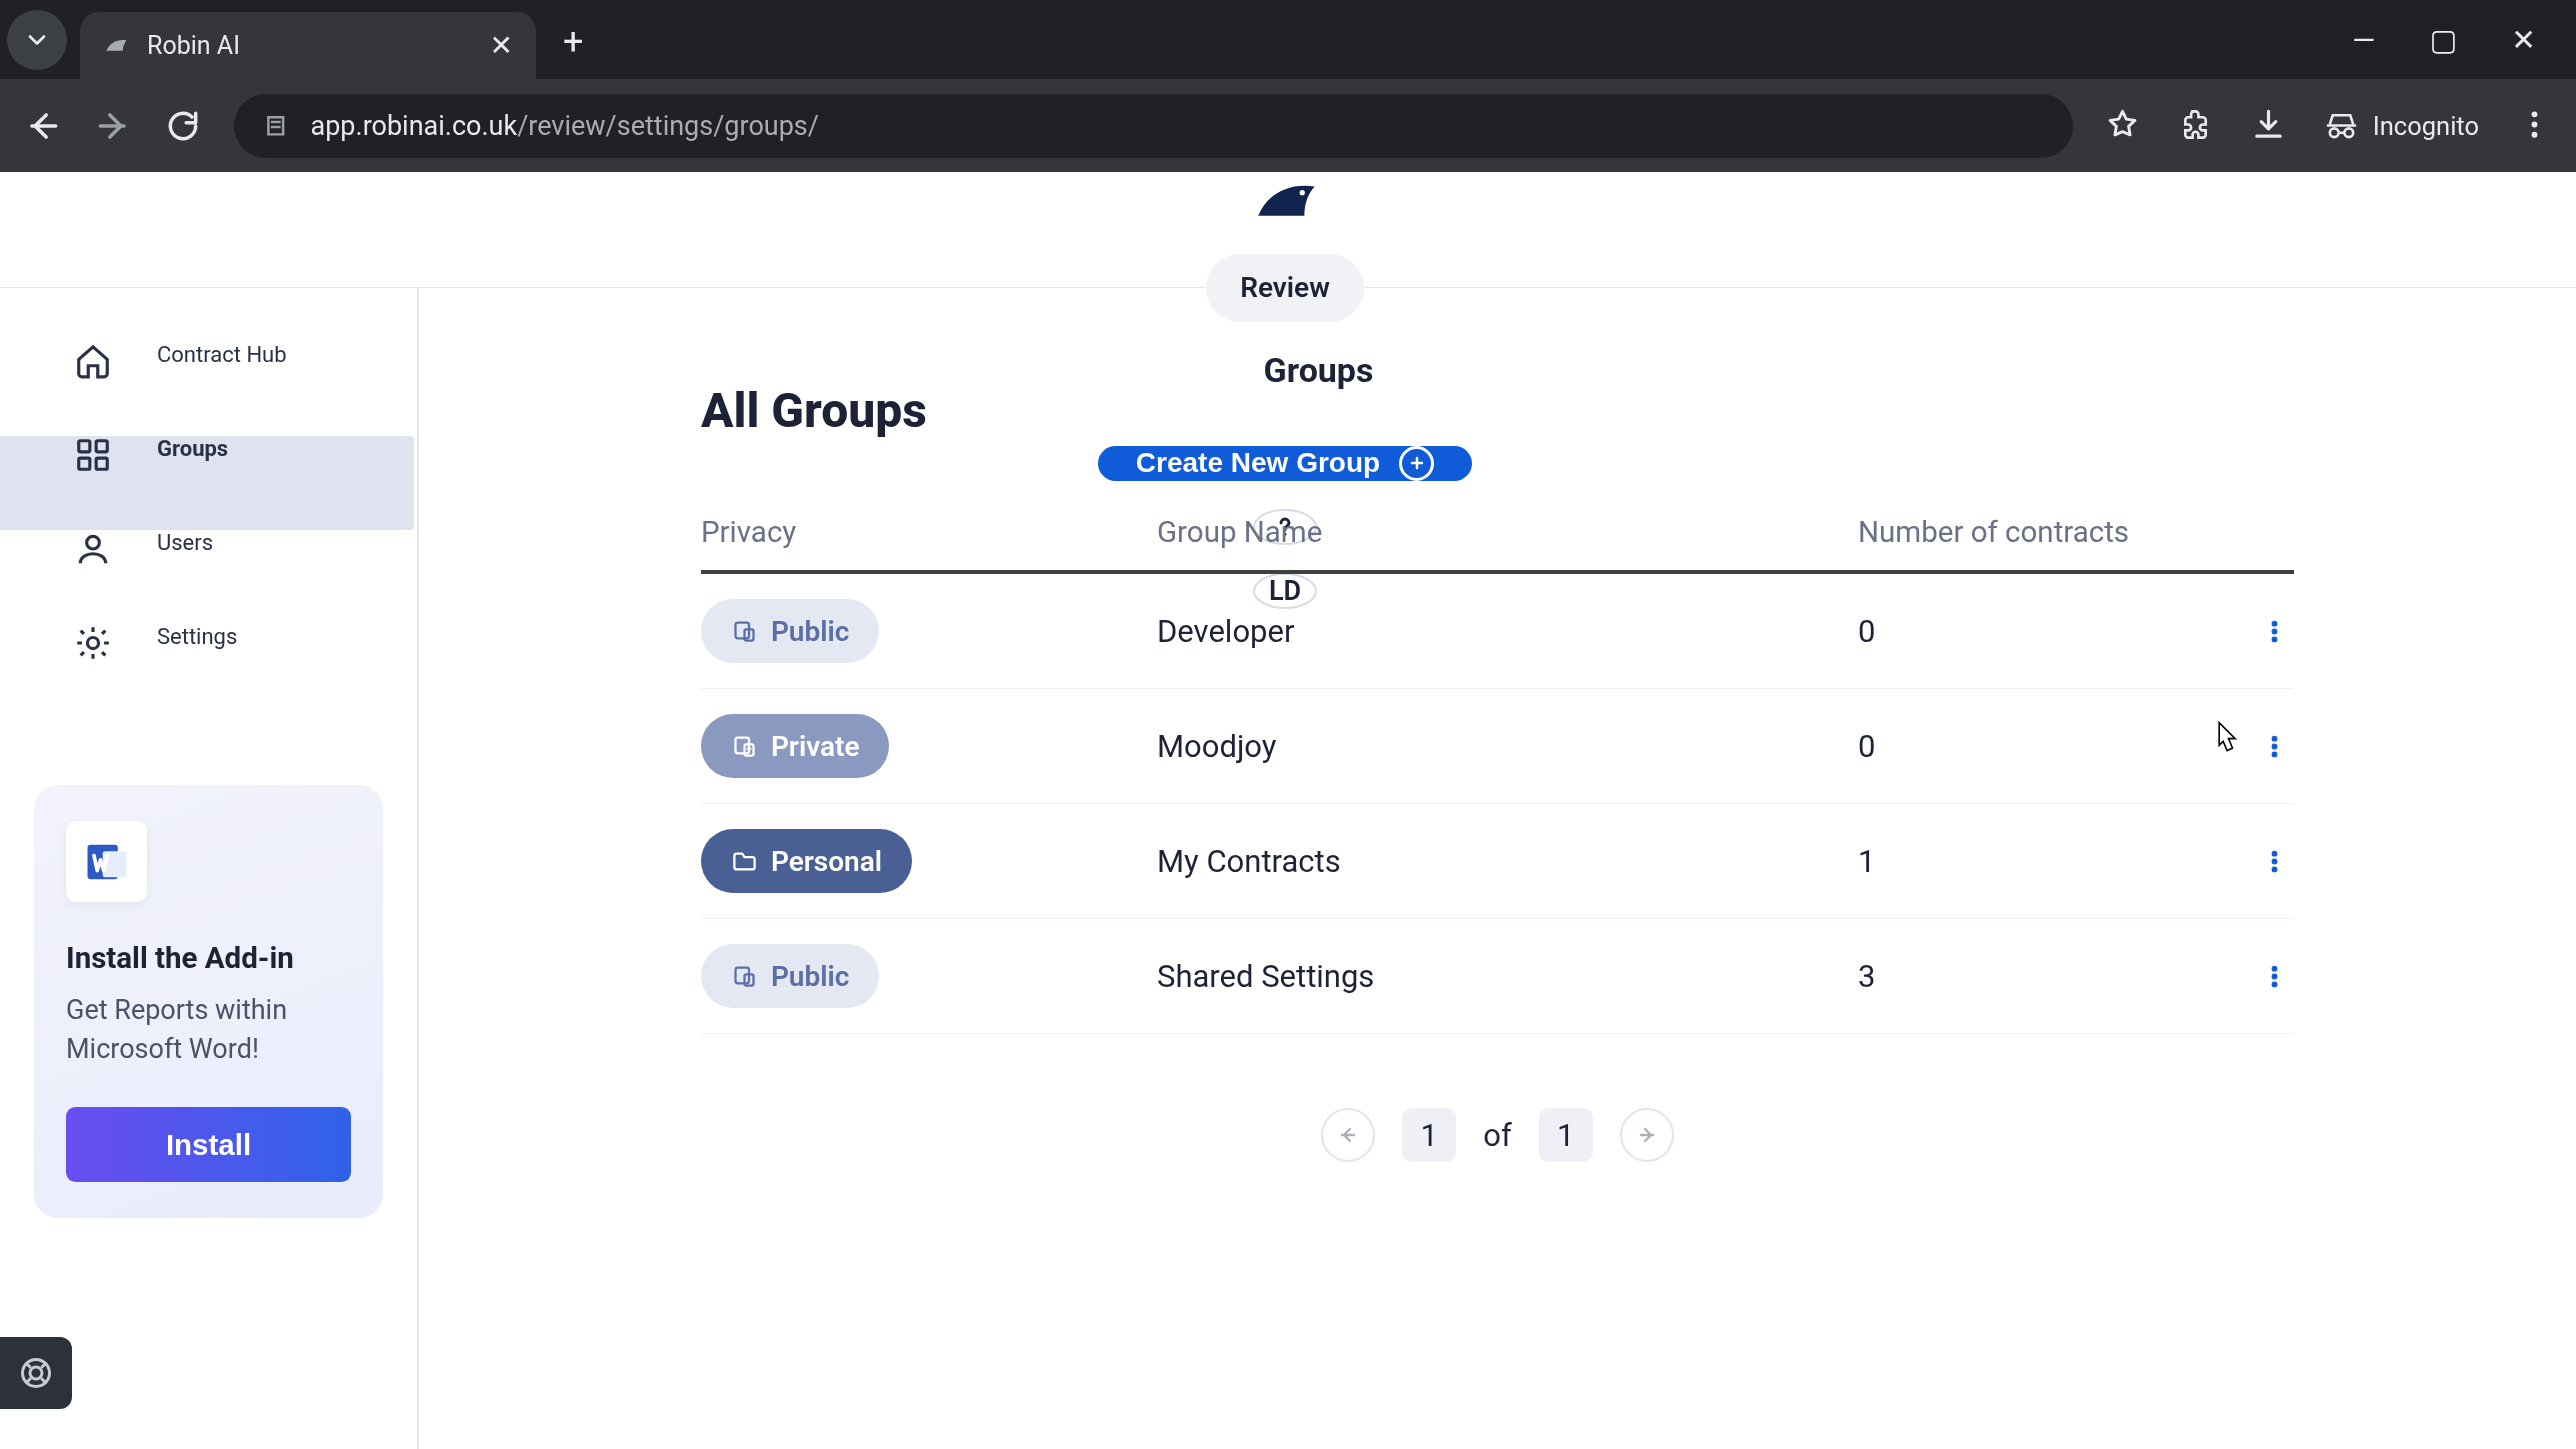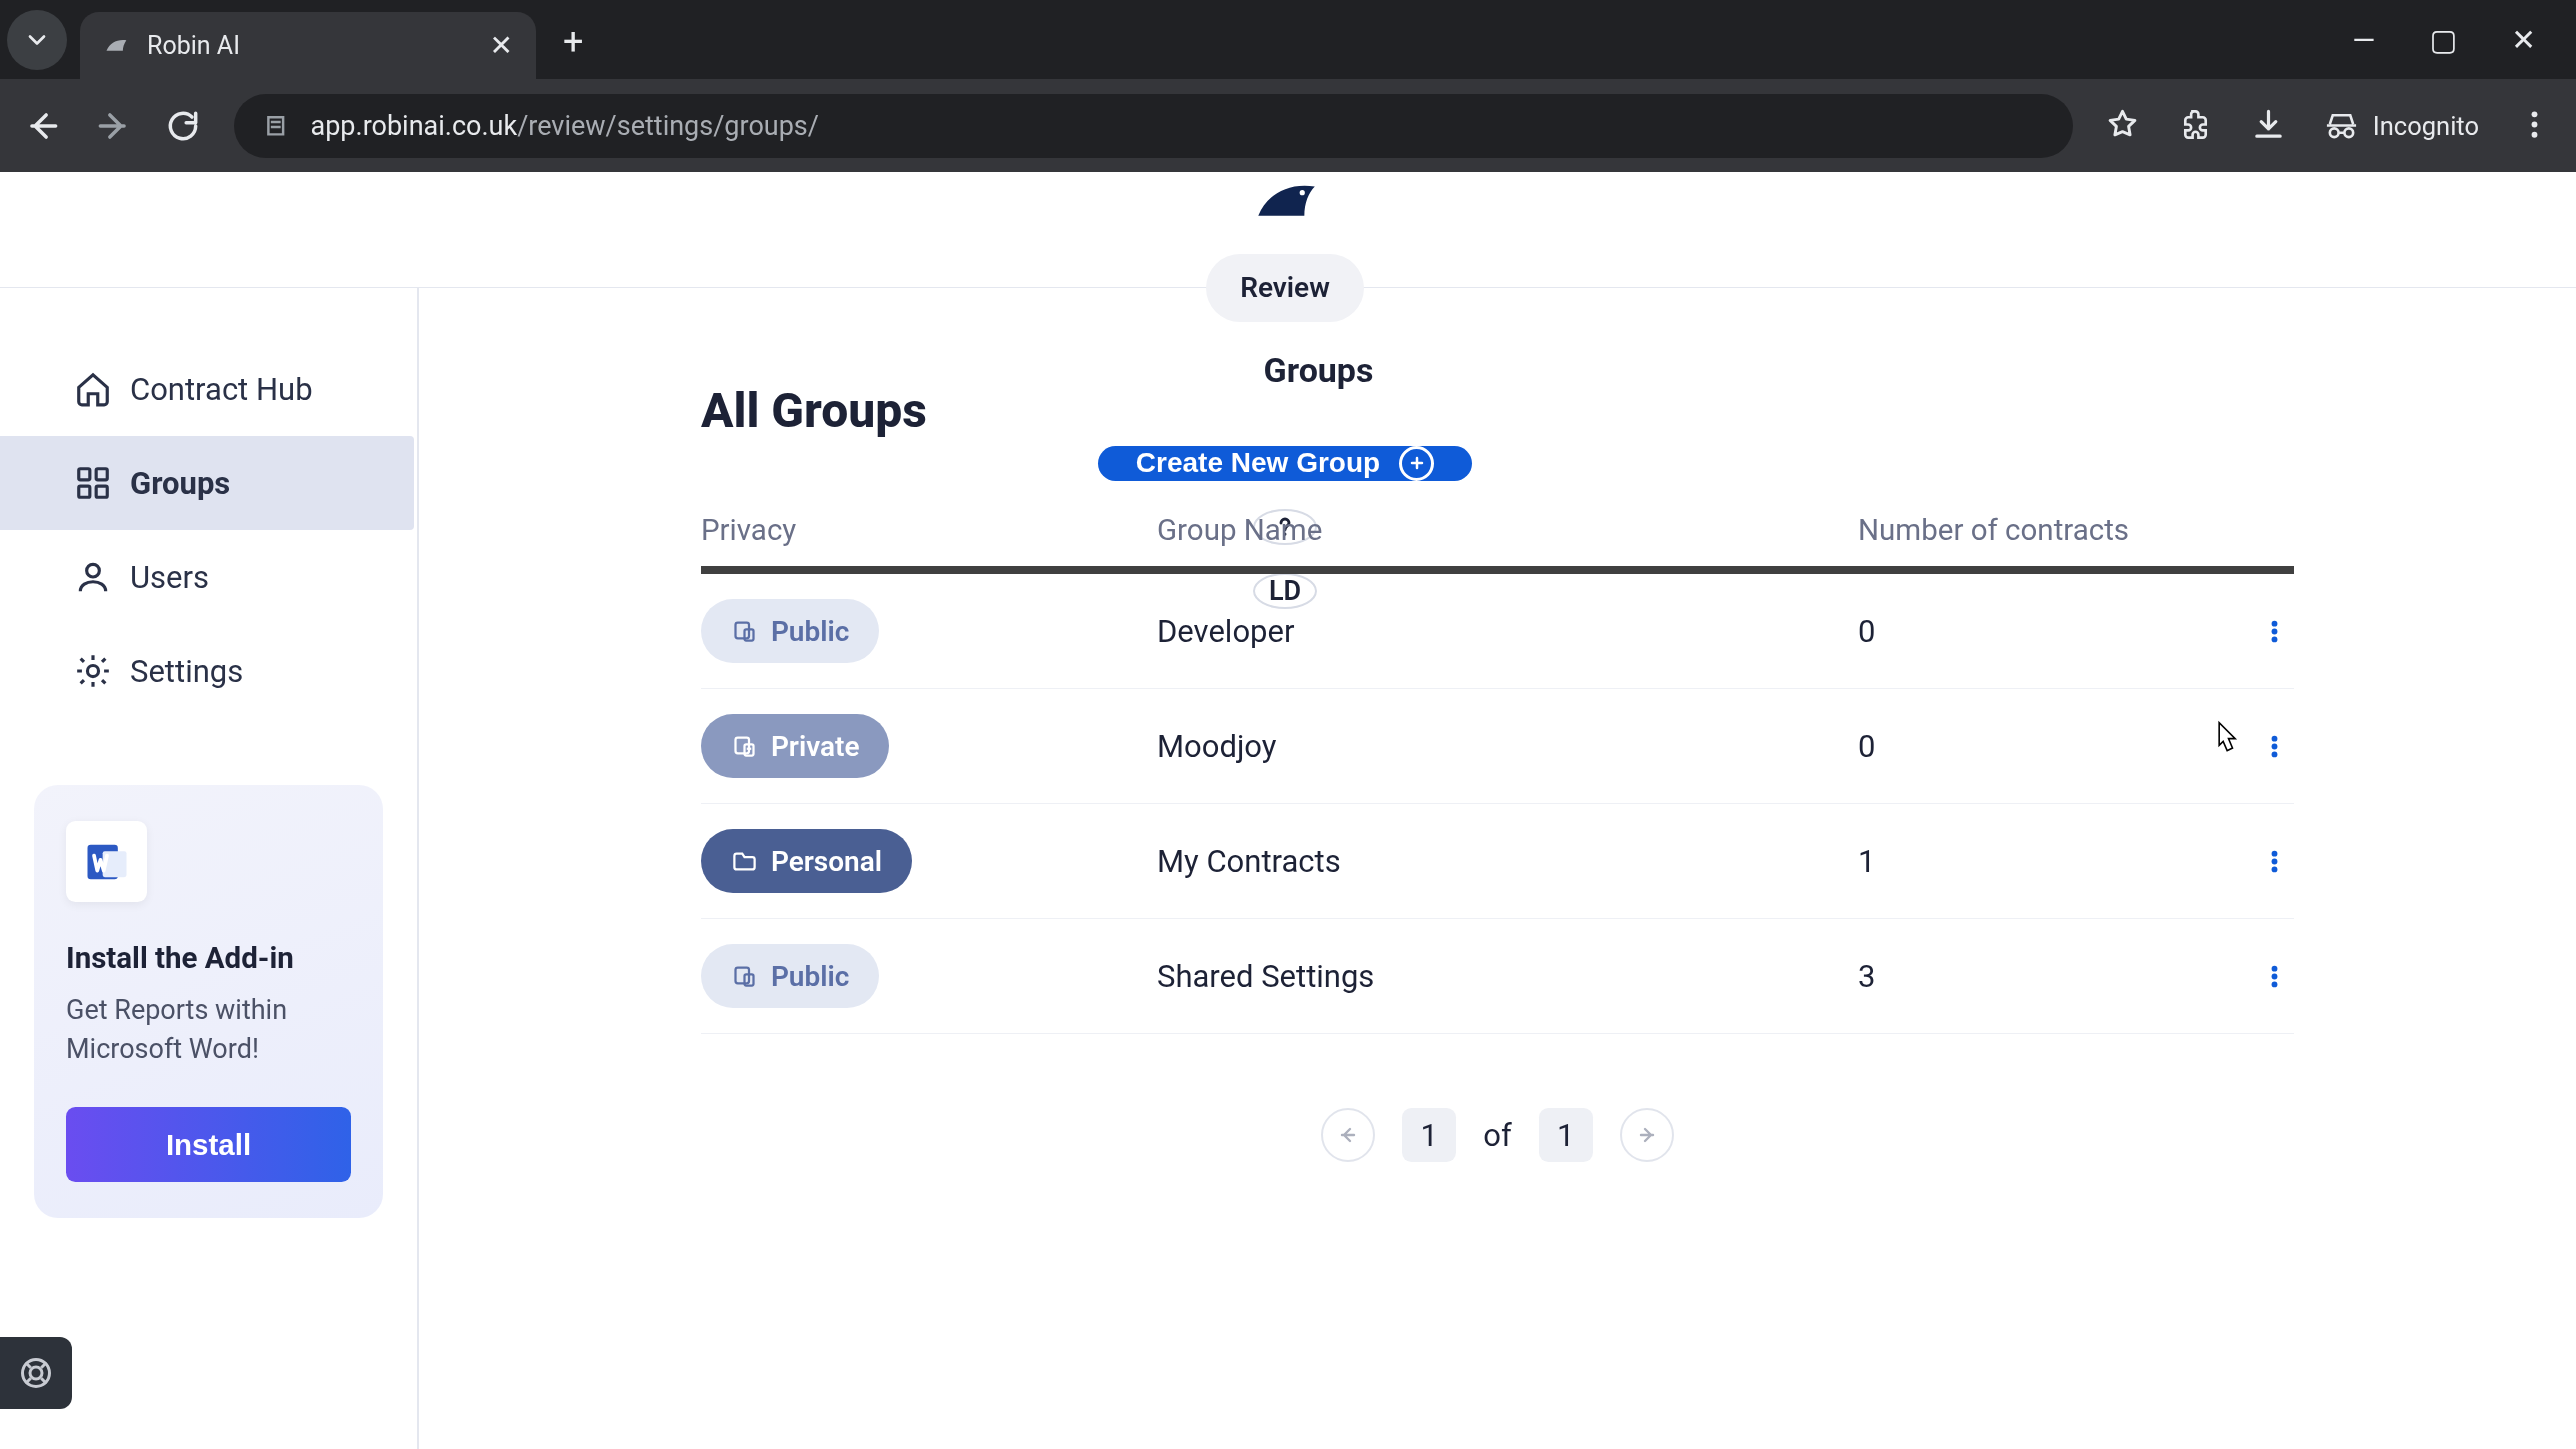--- a/index.html
+++ b/index.html
@@ -42,40 +42,40 @@
   .create-btn { background: #0f5bd8; color: #fff; border: none; border-radius: 43px; height: 72px; padding: 0 38px; font-size: 28px; font-weight: 700; display: flex; align-items: center; gap: 19px; cursor: pointer; justify-content: center; }
   .create-btn .plus-circle { width: 35px; height: 35px; border: 3.4px solid #fff; border-radius: 50%; display:flex; align-items:center; justify-content:center; }
   .help-btn, .avatar { width: 64px; height: 64px; border: 2px solid #d7dbe5; border-radius: 50%; display:flex; align-items:center; justify-content:center; font-size: 27px; color:#1d2236; background:#fff; cursor:pointer; }
   .avatar { font-weight: 600; }
 
   
   .app-body { flex: 1; display: flex; }
 
   
   .sidebar { width: 419px; border-right: 2px solid #e4e7ef; display: flex; flex-direction: column; padding-top: 54px; position:relative;}
-  .sb-item { height: 94px; display: flex; align-items: center; gap: 18px; padding-left: 74px; font-size: 31px; color: #2a3147; cursor: pointer; border-radius: 0 4px 4px 0; margin-right: 2.7px;}
+  .sb-item { height: 94px; display: flex; gap: 45px; padding-left: 74px; font-size: 22px; color: #2a3147; cursor: pointer; border-radius: 0 4px 4px 0; margin-right: 2.7px;}
   .sb-item svg { width: 38px; height: 38px; stroke:#2a3147; }
   .sb-item.active { background: #dfe3f0; font-weight: 700; }
 
   .addin-card { margin: 67px 34px 0; background: linear-gradient(160deg, #f2f3fb 0%, #e9ecfb 100%); border-radius: 24px; padding: 36px 32px; }
   .addin-icon { width: 81px; height: 81px; background:#fff; border-radius: 9.4px; display:flex; align-items:center; justify-content:center; box-shadow: 0 2.7px 9.4px rgba(0,0,0,.06);}
   .addin-h { font-size: 29.5px; font-weight: 700; color:#1d2236; margin-top: 39px; }
   .addin-p { font-size: 27px; color:#4b5166; margin-top: 16px; line-height: 1.45; }
   .install-btn { margin-top: 38px; width: 100%; height: 75px; border:none; border-radius: 9.4px; background: linear-gradient(90deg,#6a4df0,#2f62e8); color:#fff; font-size: 29.5px; font-weight: 700; cursor:pointer; }
 
   .float-help { position: absolute; left: 0; bottom: 40px; width: 72px; height: 72px; background:#2d323a; border-radius: 0 12px 12px 0; display:flex; align-items:center; justify-content:center; cursor:pointer;}
   .float-help svg { stroke:#c8cbd2; }
 
   
   .main { flex:1; padding: 94px 282px 0 282px; display:flex; flex-direction:column; }
   .h1 { font-size: 48px; font-weight: 800; color:#1d2236; }
 
   .table { margin-top: 54px; }
   .thead, .trow { display:grid; grid-template-columns: 456px 1fr 295px 141px; align-items:center; }
-  .thead { height: 81px; border-bottom: 8px solid #404040; }
+  .thead { height: 81px; border-bottom: 4px solid #404040; }
   .th { font-size: 29.5px; color:#6a7088; }
   .trow { height: 115px; border-bottom: 1.3px solid #eef0f5; }
   .td-name { font-size: 31px; color:#1d2236; }
   .td-count { font-size: 31px; color:#1d2236; }
   .td-actions { display:flex; justify-content:flex-end; }
 
   .badge { display:inline-flex; align-items:center; gap: 13.4px; height: 64px; padding: 0 29.5px; border-radius: 32px; font-size: 28px; font-weight: 600; }
   .badge svg { width: 27px; height: 27px; }
   .badge-public  { background:#e3e8f3; color:#5b6fa6; }
   .badge-private { background:#8a99bf; color:#fff; }

